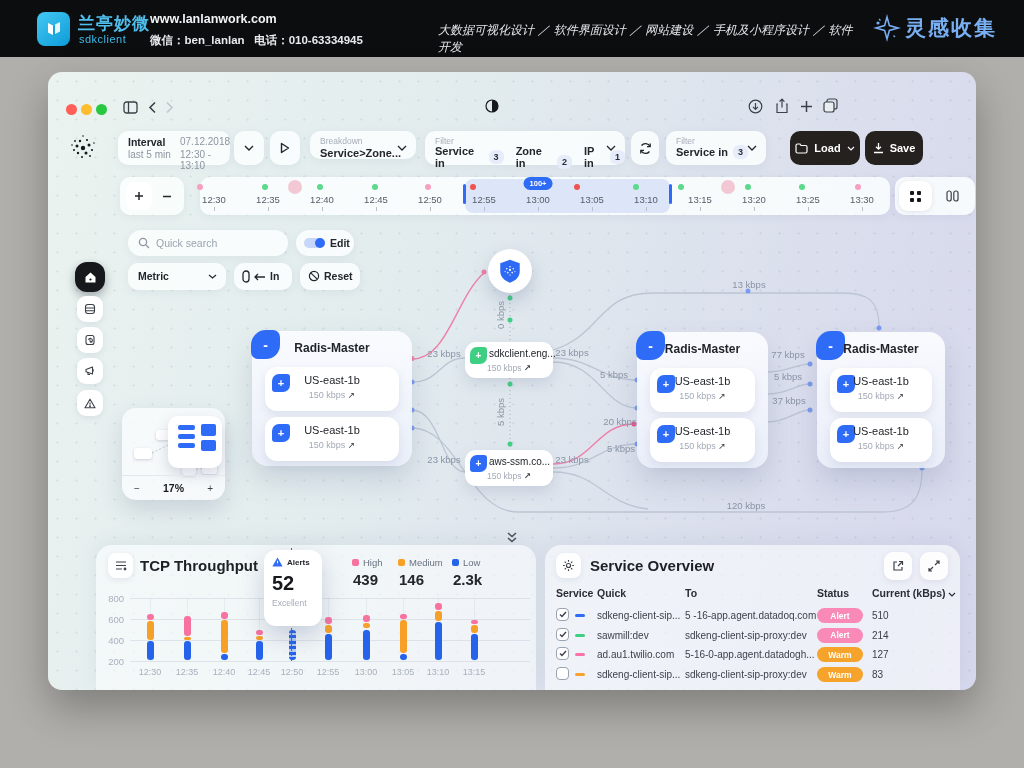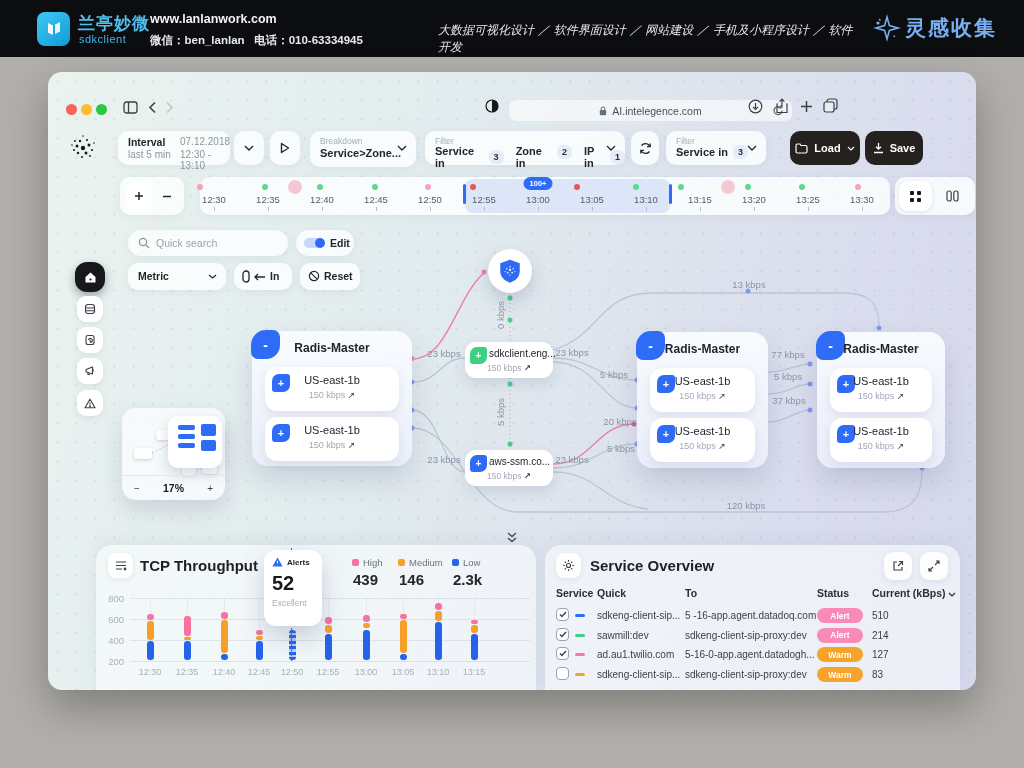--- a/index.html
+++ b/index.html
@@ -183,33 +183,20 @@
     <svg width="9" height="13" viewBox="0 0 9 13" fill="none" stroke="#c0c5cc" stroke-width="1.6">
         <path d="M2 1.5 L7 6.5 L2 11.5"></path>
       </svg>
   </div>
   <div class="chrome-ic" style="left:437px;top:27px">
     <svg width="14" height="14" viewBox="0 0 14 14">
         <circle cx="7" cy="7" r="6" fill="none" stroke="#17181c" stroke-width="1.2"></circle>
         <path d="M7 1 A6 6 0 0 1 7 13 Z" fill="#17181c"></path>
       </svg>
   </div>
-  <div class="urlbar">
-    <svg width="8" height="10" viewBox="0 0 8 10">
-        <rect x="0.8" y="4" width="6.4" height="5.2" rx="1.2" fill="#6a7078"></rect>
-        <path d="M2.2 4 V2.8 a1.8 1.8 0 0 1 3.6 0 V4" fill="none" stroke="#6a7078" stroke-width="1.1"></path>
-      </svg>
-    <span>AI.intelegence.com</span>
-    <span class="url-refresh">
-      <svg width="12" height="13" viewBox="0 0 12 13" fill="none" stroke="#5b6068" stroke-width="1.2">
-          <path d="M10 6.5 a4 4 0 1 1 -1.2 -2.8"></path>
-          <path d="M9 1 L9 3.9 L6.2 3.7"></path>
-        </svg>
-    </span>
-  </div>
   <div class="chrome-ic" style="left:700px;top:27px">
     <svg width="15" height="15" viewBox="0 0 15 15" fill="none" stroke="#3c4048" stroke-width="1.2">
         <circle cx="7.5" cy="7.5" r="6.3"></circle>
         <path d="M7.5 4 V10 M5 7.8 L7.5 10.3 L10 7.8"></path>
       </svg>
   </div>
   <div class="chrome-ic" style="left:727px;top:26px">
     <svg width="14" height="16" viewBox="0 0 14 16" fill="none" stroke="#3c4048" stroke-width="1.2">
         <path d="M3 6 H2 V14.5 H12 V6 H11"></path>
         <path d="M7 1.5 V9.5 M4.6 3.6 L7 1.2 L9.4 3.6"></path>
@@ -257,36 +244,36 @@
     <svg width="10" height="6" viewBox="0 0 10 6" fill="none" stroke="#23262b" stroke-width="1.4">
         <path d="M1 1 L5 5 L9 1"></path>
       </svg>
   </div>
   <div class="sqbtn" style="left:222px;top:59px">
     <svg width="10" height="12" viewBox="0 0 10 12" fill="none" stroke="#23262b" stroke-width="1.4" stroke-linejoin="round">
         <path d="M1.5 1.5 L8.5 6 L1.5 10.5 Z"></path>
       </svg>
   </div>
 
-  <div class="pill" style="left:262px;top:59px;width:106px;height:36px">
+  <div class="pill" style="left:262px;top:59px;width:106px;height:28px">
     <div class="dd-label abs" style="left:10px;top:5px">Breakdown</div>
     <div class="dd-value abs" style="left:10px;top:16px">Service&gt;Zone...</div>
     <svg class="abs" style="right:9px;top:14px" width="10" height="6" viewBox="0 0 10 6" fill="none" stroke="#23262b" stroke-width="1.3">
         <path d="M1 1 L5 5 L9 1"></path>
       </svg>
   </div>
 
   <div class="pill" style="left:377px;top:59px;width:200px;height:34px">
     <div class="dd-label abs" style="left:10px;top:5px">Filter</div>
     <div class="abs" style="left:10px;top:14px;display:flex;align-items:center;gap:12px" id="filter1-items">
         <span style="display: flex; align-items: center;">
           <span class="dd-value">Service in</span>
           <span class="count">3</span>
         </span>
-        <span style="display: flex; align-items: flex-start;">
+        <span style="display: flex; align-items: flex-end;">
           <span class="dd-value">Zone in</span>
           <span class="count">2</span>
         </span>
         <span style="display: flex; align-items: center;">
           <span class="dd-value">IP in</span>
           <span class="count">1</span>
         </span>
       </div>
     <svg class="abs" style="right:9px;top:14px" width="10" height="6" viewBox="0 0 10 6" fill="none" stroke="#23262b" stroke-width="1.3">
         <path d="M1 1 L5 5 L9 1"></path>

